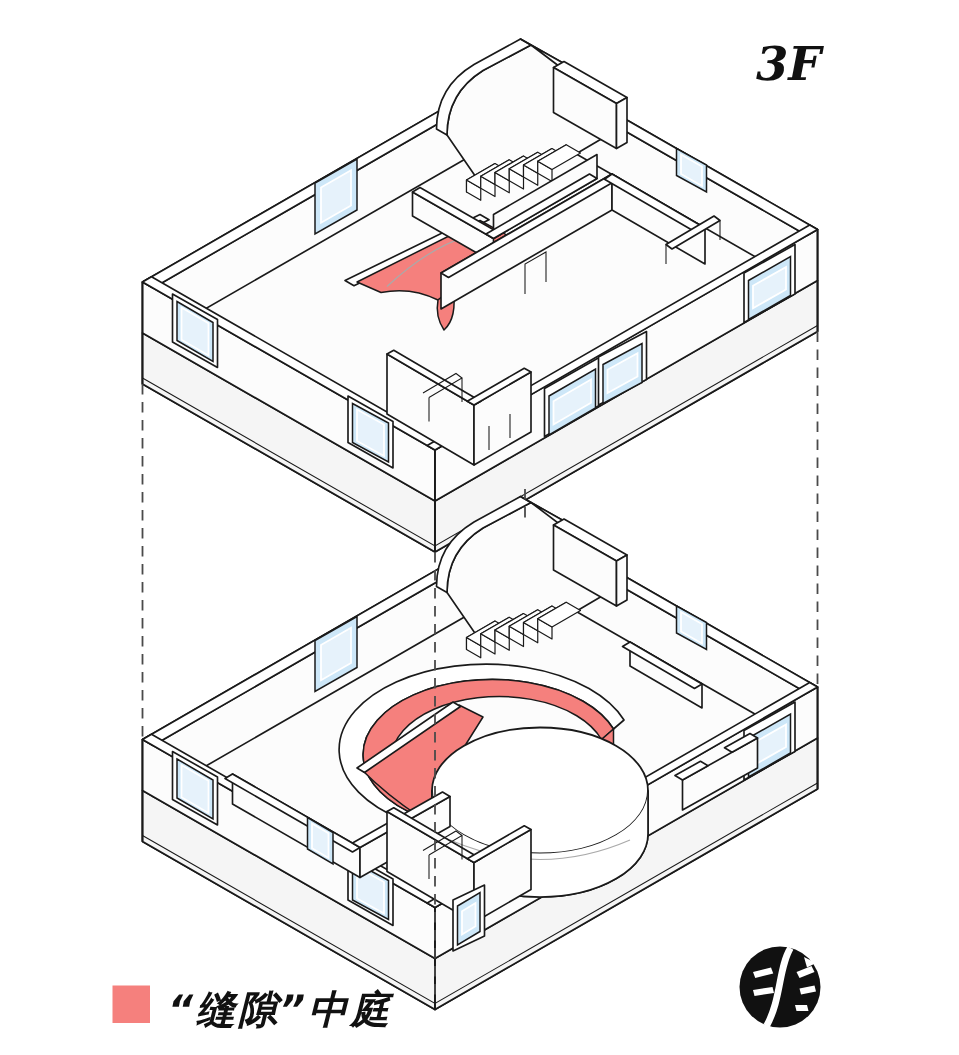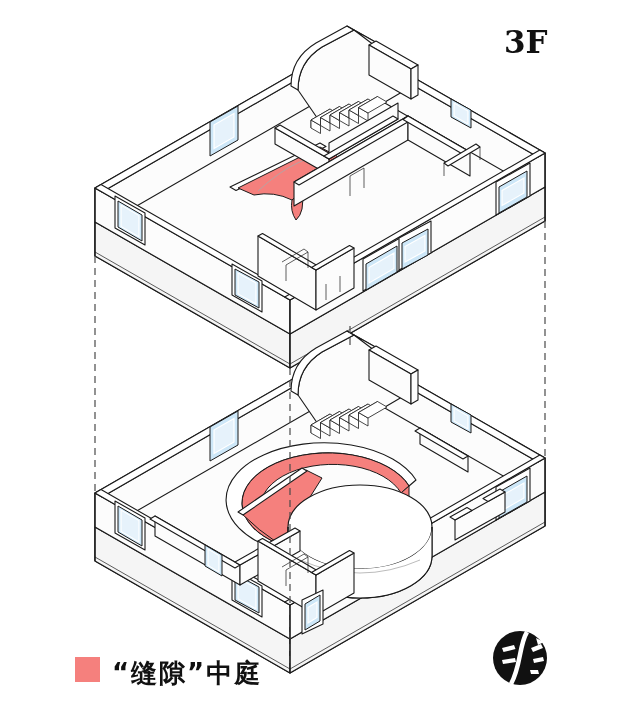--- a/index.html
+++ b/index.html
@@ -7,21 +7,21 @@
     --window-blue:#CDE7F8;
     --window-blue-light:#E6F2FB;
     --line:#1A1A1A;
     --wall:#FCFCFC;
     --slab:#F5F5F5;
     --dash:#4A4A4A;
     --logo-black:#111111;
   }
   html,body{margin:0;padding:0;background:#ffffff;}
   .page{position:relative;width:560px;height:703px;background:#fff;overflow:hidden;
-        font-family:"DejaVu Sans","Liberation Sans",sans-serif;}
+        font-family:"DejaVu Sans","Liberation Sans",sans-serif;font-style:italic;}
   svg{display:block;}
   .wallface{fill:var(--wall);stroke:var(--line);stroke-width:1.1;stroke-linejoin:round;}
   .cap{fill:#ffffff;stroke:var(--line);stroke-width:1.1;stroke-linejoin:round;}
   .slabface{fill:var(--slab);stroke:var(--line);stroke-width:1.2;stroke-linejoin:round;}
   .edge{fill:none;stroke:var(--line);stroke-width:1.1;stroke-linejoin:round;}
   .thin{fill:none;stroke:var(--line);stroke-width:.7;}
   .faint{fill:none;stroke:#aaaaaa;stroke-width:.8;}
   .glass{fill:var(--window-blue);stroke:var(--line);stroke-width:1;}
   .glassin{fill:var(--window-blue-light);stroke:#ffffff;stroke-width:1.2;}
   .red{fill:var(--atrium-red);stroke:var(--line);stroke-width:1;stroke-linejoin:round;}

